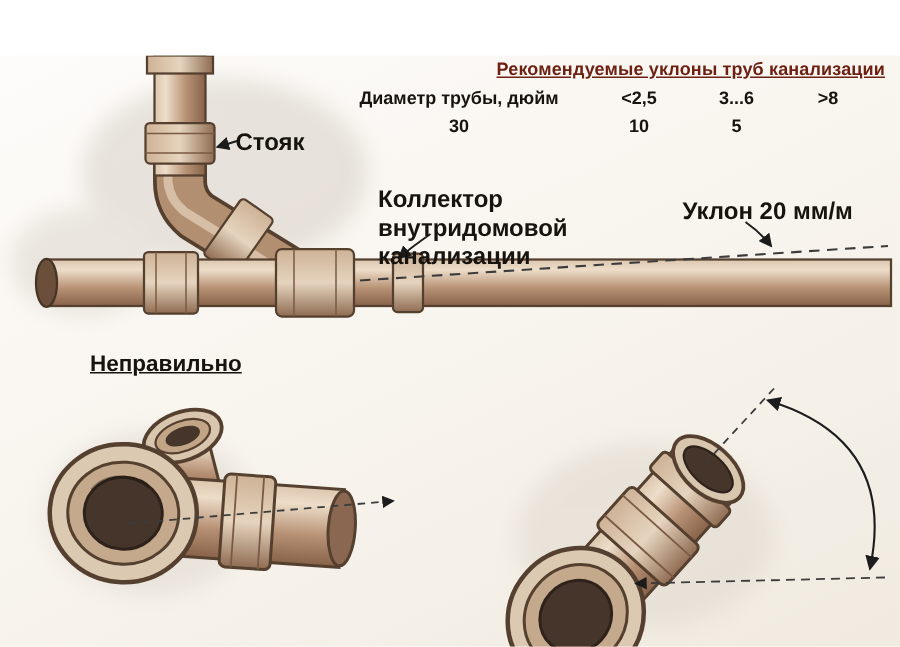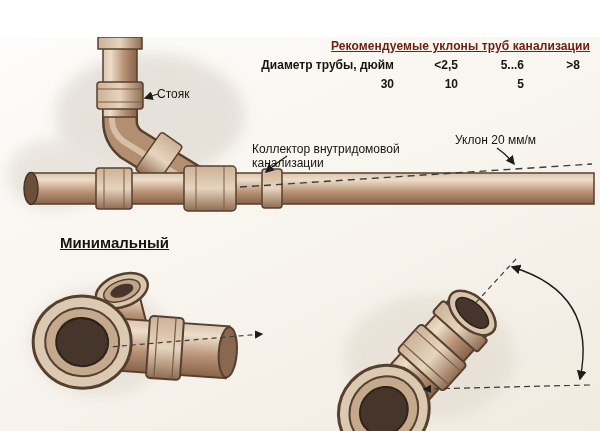--- a/index.html
+++ b/index.html
@@ -7,38 +7,38 @@
   body { font-family:"Liberation Sans", sans-serif; background:#ffffff; }
 
   .stage {
     position:relative; width:600px; height:431px; overflow:hidden;
     background:linear-gradient(155deg,#fdfcfa 0%,#f7f3ec 55%,#efe9de 100%);
     margin-top:37px;
   }
   .art { position:absolute; left:0; top:0; }
 
   .lbl {
-    position:absolute; color:#17130e; font-weight:normal;
-    font-size:12px; line-height:1.18;
+    position:absolute; color:#17130e; font-weight:bold;
+    font-size:16px; line-height:1.18;
   }
   .lbl-riser     { left:157px; top:50px; }
-  .lbl-collector { left:252px; top:105px; width:162px; }
+  .lbl-collector { left:252px; top:88px; width:162px; }
   .lbl-slope     { left:455px; top:96px; }
 
   .spec-table {
     position:absolute; left:218px; top:2px; width:378px;
     font-size:12px; font-weight:bold; color:#17130e;
   }
   .t-title {
     text-align:right; padding-right:6px; margin-bottom:5px;
     color:#6e2013; text-decoration:underline; letter-spacing:.1px;
   }
   .t-grid { display:grid; grid-template-columns:176px 64px 66px 56px; row-gap:5px; }
-  .t-label { text-align:right; }
-  .t-val   { text-align:right; }
+  .t-label { text-align:center; }
+  .t-val   { text-align:center; }
 
   .heading {
     position:absolute; font-size:15px; font-weight:bold;
     text-decoration:underline; color:#17130e;
   }
   .heading-incorrect { left:60px;  top:197px; }
   .heading-correct   { left:326px; top:200px; }
 </style>
 </head>
 <body>
@@ -180,27 +180,27 @@
       <path d="M424 352 L590 348" stroke="#3c3c3c" stroke-width="1.2" stroke-dasharray="6 4" marker-start="url(#ah)"></path>
       <path d="M512 230 Q 598 256 580 342" stroke="#1c1c1c" stroke-width="1.4" marker-start="url(#ah)" marker-end="url(#ah)"></path>
     </g>
   </svg>
 
   <div class="spec-table">
     <div class="t-title">Рекомендуемые уклоны труб канализации</div>
     <div class="t-grid">
       <div class="t-label">Диаметр трубы, дюйм</div>
       <div class="t-val">&lt;2,5</div>
-      <div class="t-val">5...6</div>
+      <div class="t-val">3...6</div>
       <div class="t-val">&gt;8</div>
       <div class="t-val">30</div>
       <div class="t-val">10</div>
       <div class="t-val">5</div>
     </div>
   </div>
 
   <div class="lbl lbl-riser">Стояк</div>
   <div class="lbl lbl-collector">Коллектор внутридомовой канализации</div>
   <div class="lbl lbl-slope">Уклон 20 мм/м</div>
 
-  <div class="heading heading-incorrect">Минимальный</div>
+  <div class="heading heading-incorrect">Неправильно</div>
 
 </div>
 
 </body></html>

